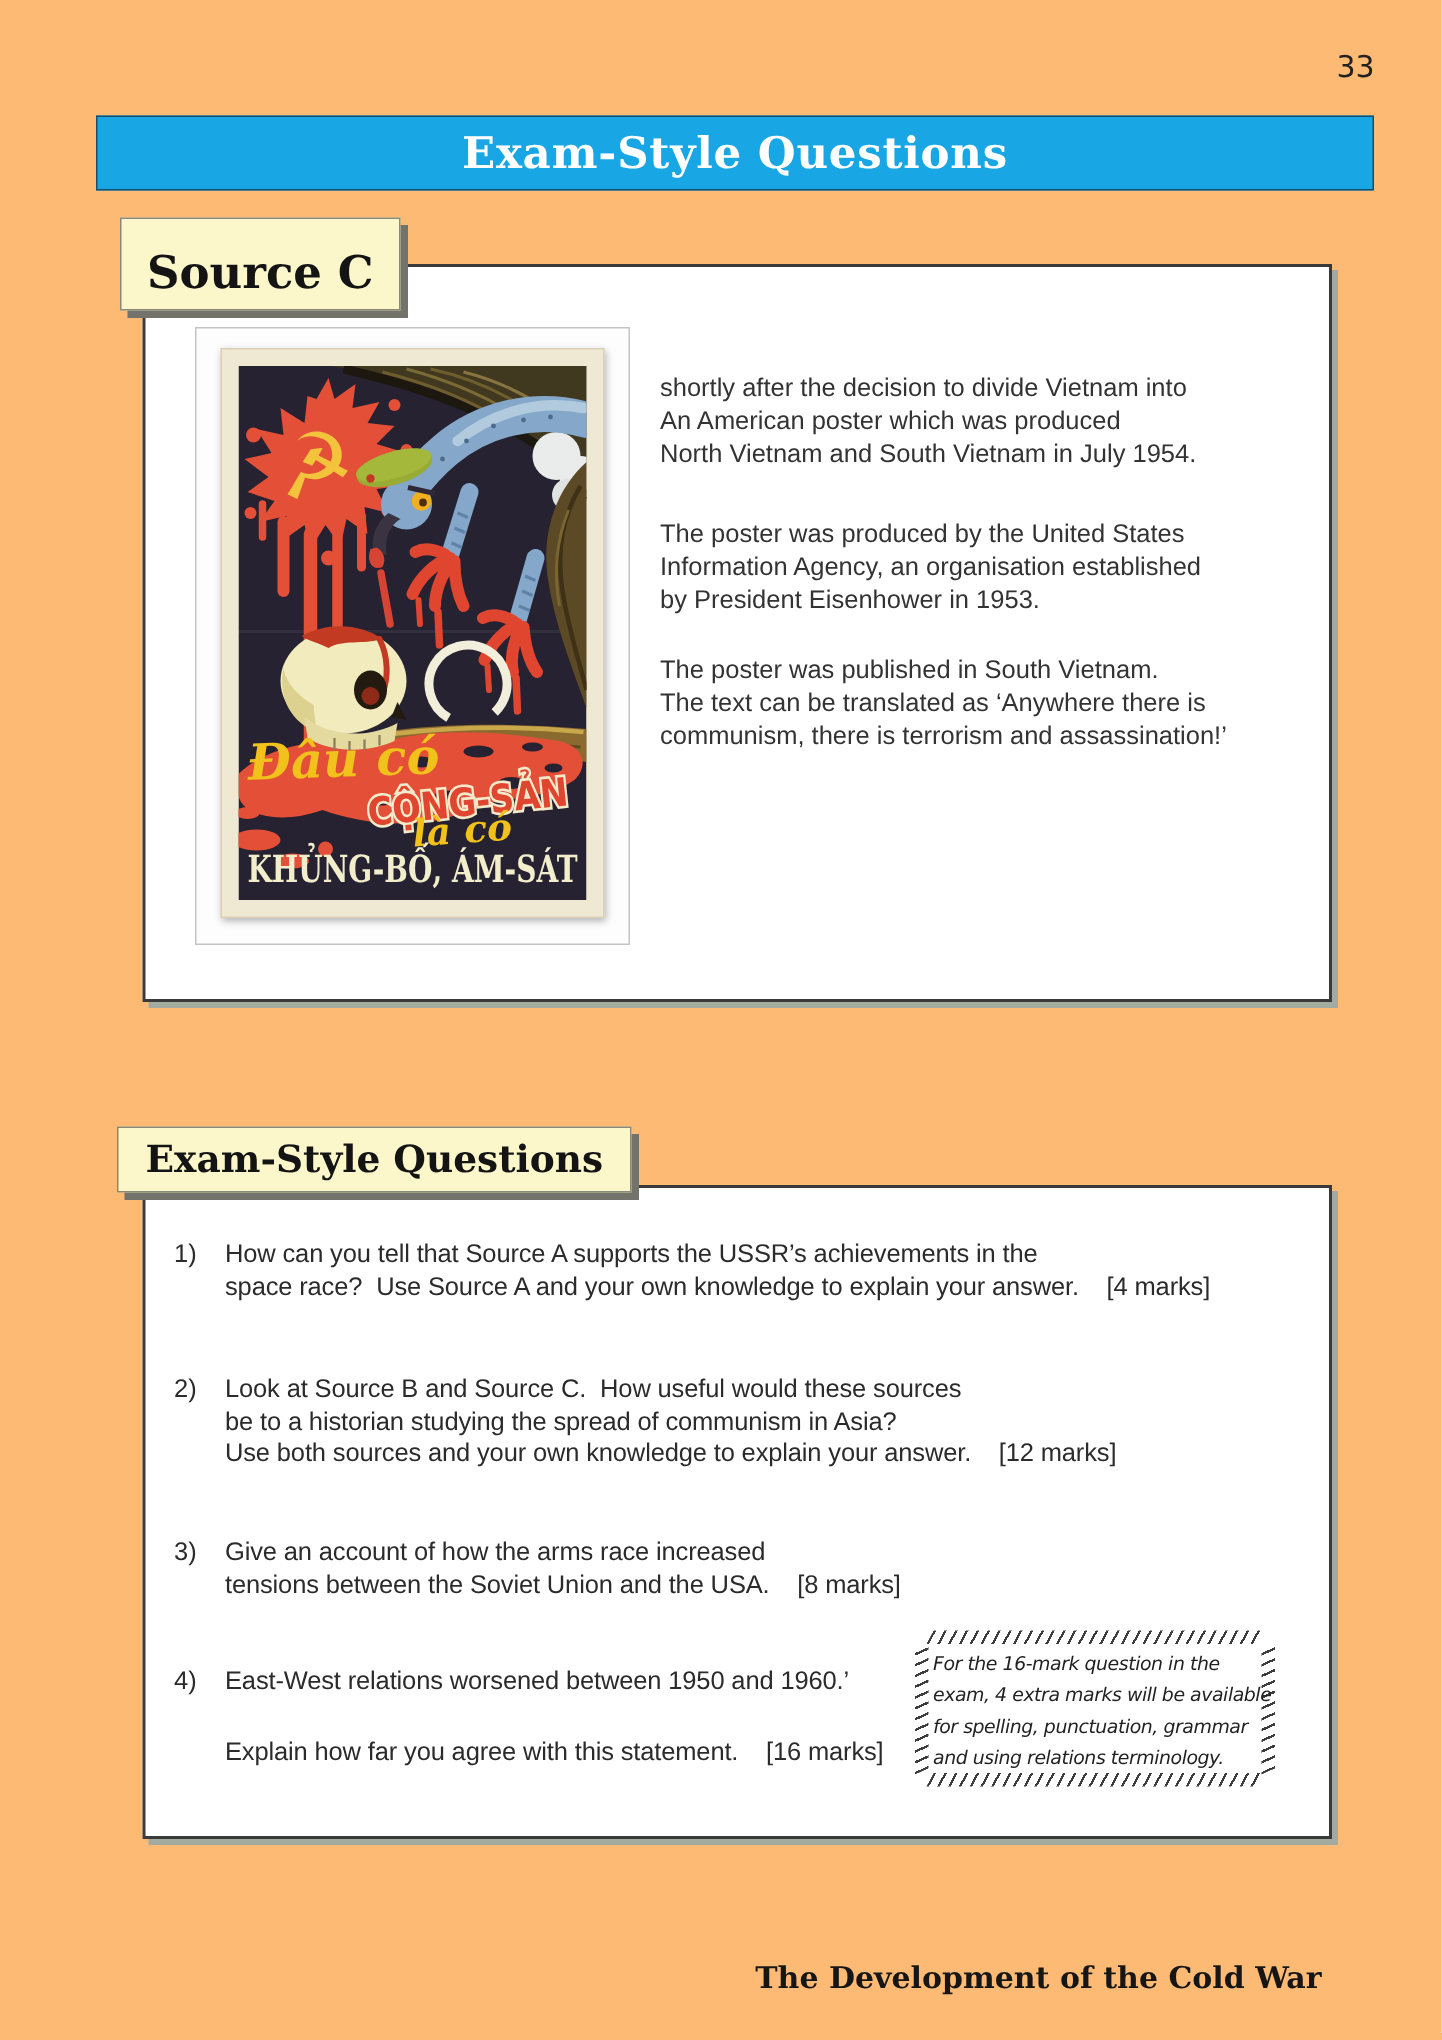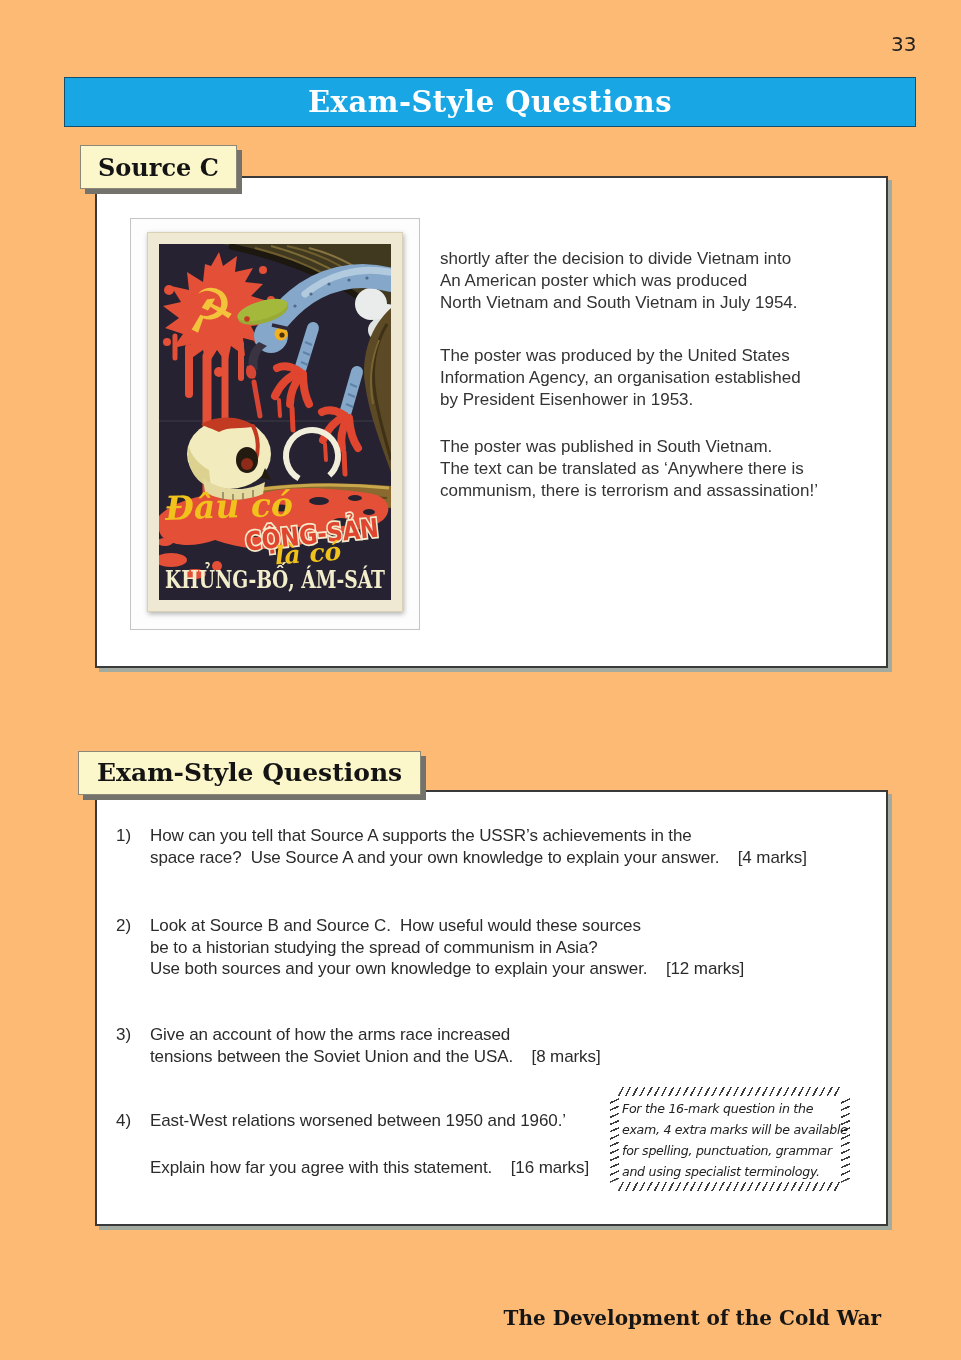--- a/index.html
+++ b/index.html
@@ -8,21 +8,21 @@
 
   .page-number{position:absolute;left:891px;top:32px;font-size:20px;color:#222;
         font-family:"DejaVu Sans",sans-serif;}
 
   .banner{position:absolute;left:64px;top:77px;width:852px;height:50px;background:#18a6e4;
         border:1px solid #14506e;box-sizing:border-box;display:flex;align-items:center;justify-content:center;}
   .banner-title{color:#ffffff;font-family:"DejaVu Serif",serif;font-weight:bold;font-size:29px;letter-spacing:.5px;}
 
   .tag{position:absolute;background:#fbf7ca;border:1px solid #8a8878;box-shadow:5px 5px 0 #73736b;
         font-family:"DejaVu Serif",serif;font-weight:bold;color:#141414;z-index:3;white-space:nowrap;}
-  .tag.source{left:80px;top:145px;font-size:24px;padding:7px 17px 6px 17px;}
+  .tag.source{left:80px;top:145px;font-size:30px;padding:19px 17px 6px 17px;}
   .tag.exam{left:78px;top:751px;font-size:25px;padding:6px 18px 7px 18px;}
 
   .panel{position:absolute;left:95px;width:793px;background:#ffffff;border:2px solid #3a3a3a;
         box-sizing:border-box;box-shadow:4px 4px 0 #a3aba1;z-index:1;}
   .panel.source-box{top:176px;height:492px;}
   .panel.questions-box{top:790px;height:436px;}
 
   
   .poster-frame{position:absolute;left:33px;top:40px;width:290px;height:412px;background:#fdfdfd;
         border:1px solid #c4c4c4;box-sizing:border-box;}
@@ -289,19 +289,19 @@
 
   <div class="note">
     <div class="tick-h t"></div>
     <div class="tick-h b"></div>
     <div class="tick-v l"></div>
     <div class="tick-v r"></div>
     <div class="note-text">
       <div class="note-line">For the 16-mark question in the</div>
       <div class="note-line">exam, 4 extra marks will be available</div>
       <div class="note-line">for spelling, punctuation, grammar</div>
-      <div class="note-line">and using specialist terminology.</div>
+      <div class="note-line">and using relations terminology.</div>
     </div>
   </div>
 
   <div class="footer">The Development of the Cold War</div>
 
 </div>
 
 </body></html>

